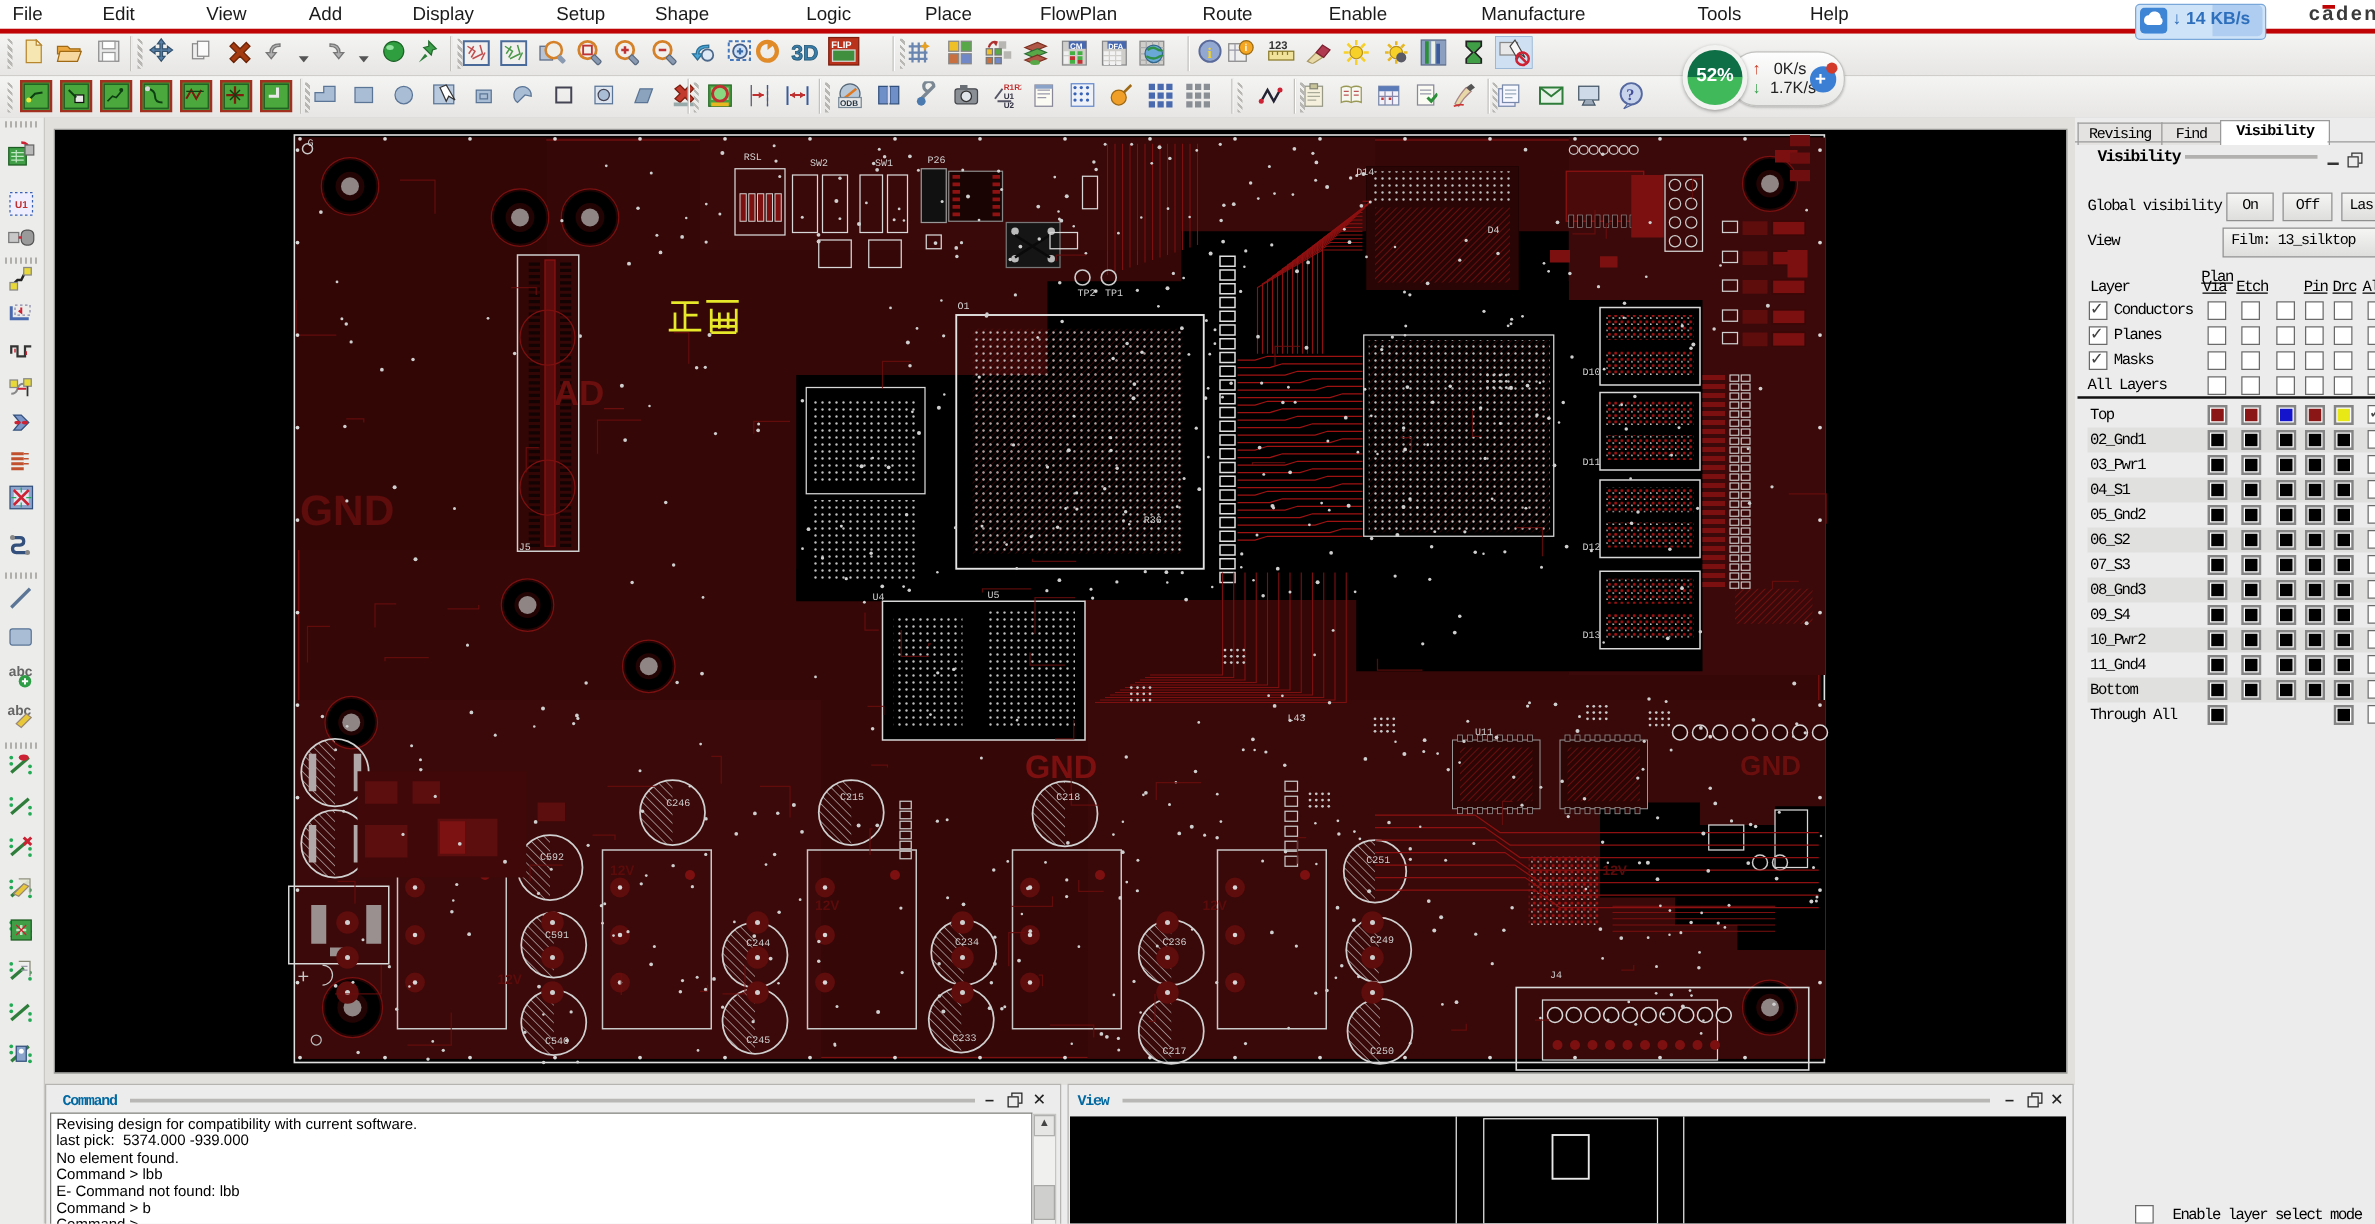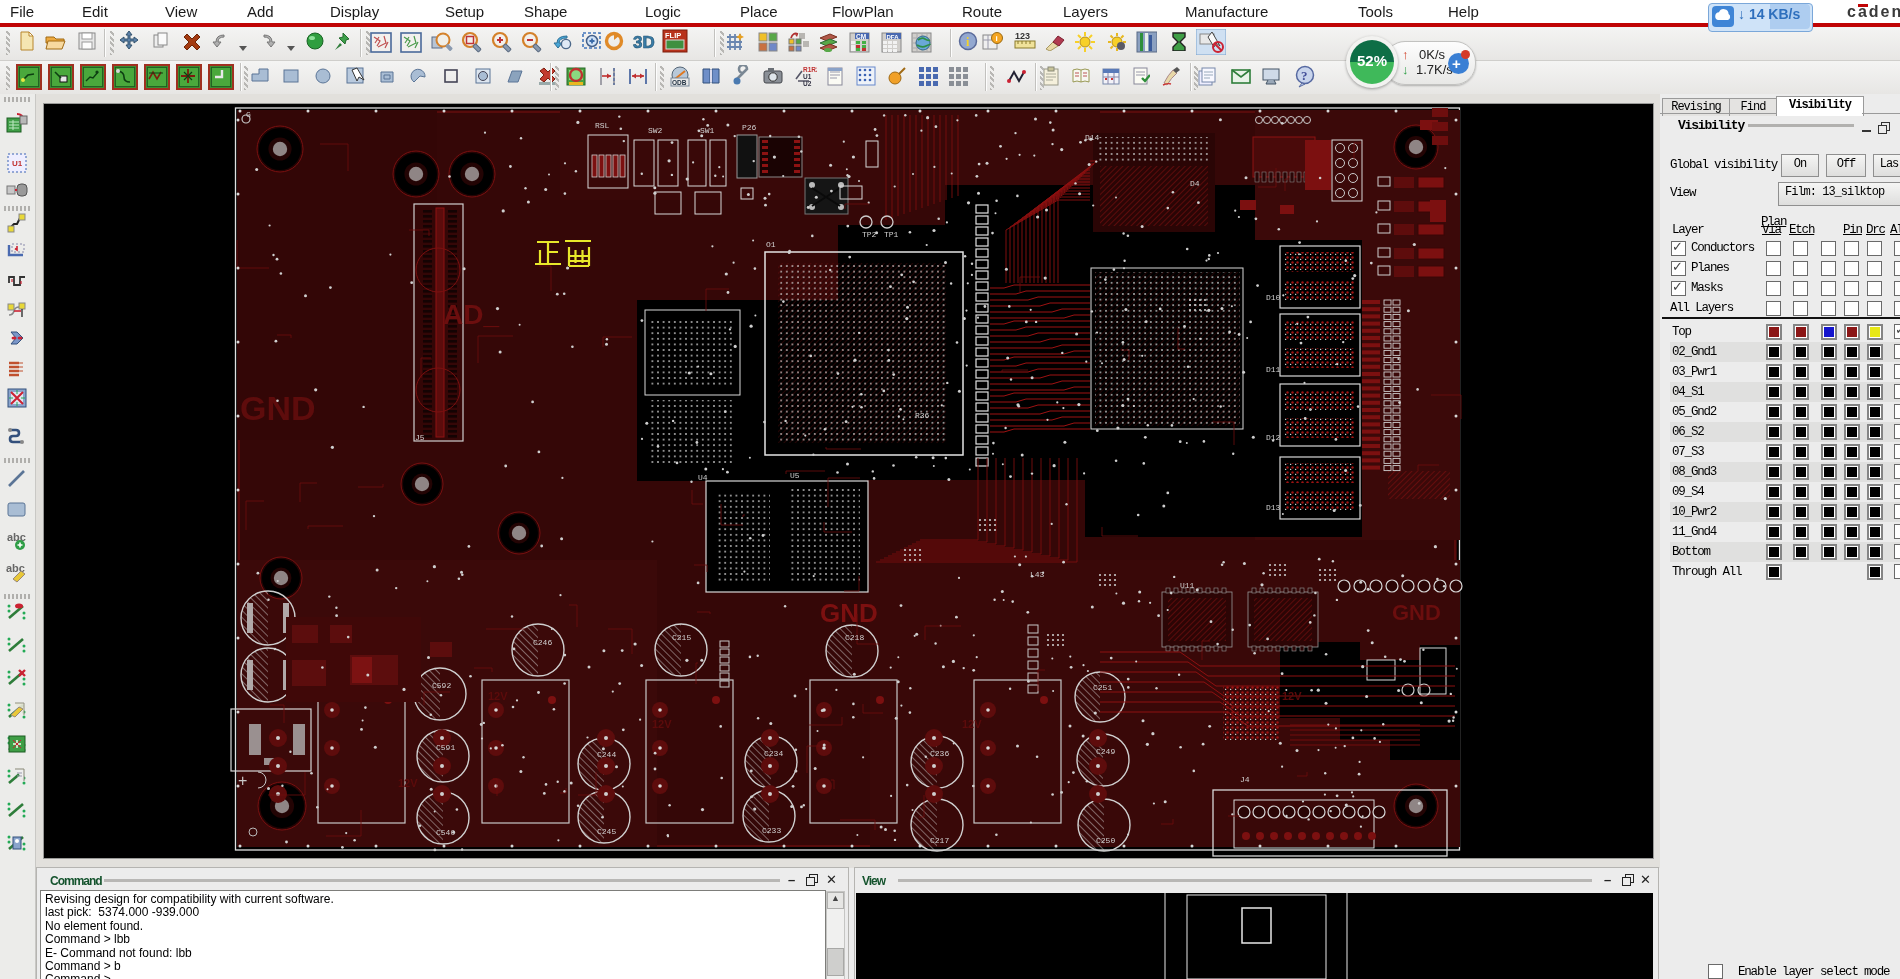--- a/index.html
+++ b/index.html
@@ -17,40 +17,40 @@
 .tab{position:absolute;top:98px;height:16px;border:1px solid #9a9a9a;border-bottom:none;
  background:#e4e3e1;text-align:center;font-size:12px;padding-top:1px;font-family:"Liberation Mono",monospace;letter-spacing:-1px}
 .rp{position:absolute;font-size:12.5px;white-space:pre;font-family:"Liberation Mono",monospace;letter-spacing:-1.2px}
 .btn{position:absolute;background:linear-gradient(#f5f5f4,#dededd);border:1px solid #8f8f8f;
  text-align:center;font-size:12px;font-family:"Liberation Mono",monospace;letter-spacing:-1px}
 .cb{position:absolute;width:13px;height:13px;background:#fff;border:1px solid #6a6a6a}
 .lsq{position:absolute;width:12px;height:12px;border:2px solid #848484;background:#fff}
 .lsq i{position:absolute;left:1px;top:1px;width:10px;height:10px;display:block}
 .rowband{position:absolute;left:1670px;width:230px;height:20px;background:#e0e0df}
 .win{position:absolute;background:#ececec;border:1px solid #b5b4b1}
-.wtitle{position:absolute;font-family:Liberation Sans, sans-serif;font-size:12px;font-weight:bold;color:#14532d;letter-spacing:-1px}
+.wtitle{position:absolute;font-family:Liberation Mono, monospace;font-size:12px;font-weight:bold;color:#0369a1;letter-spacing:-1px}
 .wline{position:absolute;height:3px;background:#b8b7b5}
 .wbtn{position:absolute;font-size:13px;color:#222;font-family:"Liberation Sans",sans-serif}
 #cmdtext{position:absolute;background:#fff;border:1px solid #7d7d7a;font-size:12px;color:#000;
  line-height:13.4px;padding:2px 0 0 4px;white-space:pre}
 </style></head><body>
 
 <div id="menubar" class="abs">
     <span class="mi" style="left:10px">File</span>
     <span class="mi" style="left:82px">Edit</span>
     <span class="mi" style="left:165px">View</span>
     <span class="mi" style="left:247px">Add</span>
     <span class="mi" style="left:330px">Display</span>
     <span class="mi" style="left:445px">Setup</span>
     <span class="mi" style="left:524px">Shape</span>
     <span class="mi" style="left:645px">Logic</span>
     <span class="mi" style="left:740px">Place</span>
     <span class="mi" style="left:832px">FlowPlan</span>
     <span class="mi" style="left:962px">Route</span>
-    <span class="mi" style="left:1063px">Layers</span>
+    <span class="mi" style="left:1063px">Enable</span>
     <span class="mi" style="left:1185px">Manufacture</span>
     <span class="mi" style="left:1358px">Tools</span>
     <span class="mi" style="left:1448px">Help</span>
   </div>
 <div id="redline" class="abs"></div>
 <div class="tb abs" style="top:27px;height:33px"></div>
 <div class="ic" style="left:17px;top:31px;width:20px;height:22px"><svg width="20" height="22" viewBox="0 0 20 22">
       <path d="M4 1h8l4 4v14H4z" fill="#f5e6b2" stroke="#b8862d"></path>
       <path d="M12 1l4 4h-4z" fill="#fff" stroke="#b8862d"></path>
     </svg></div>

